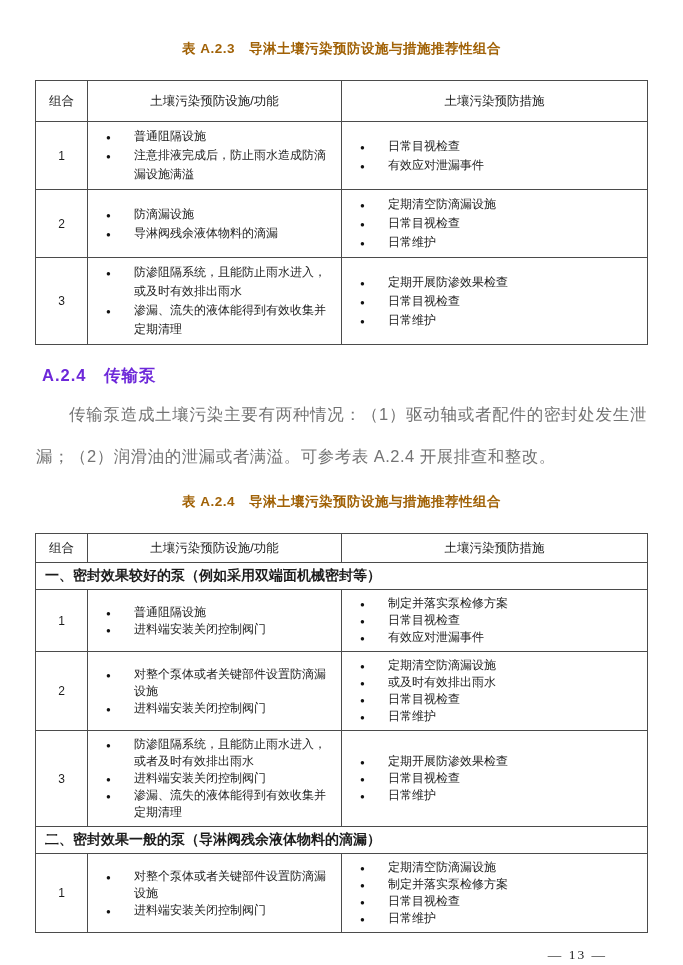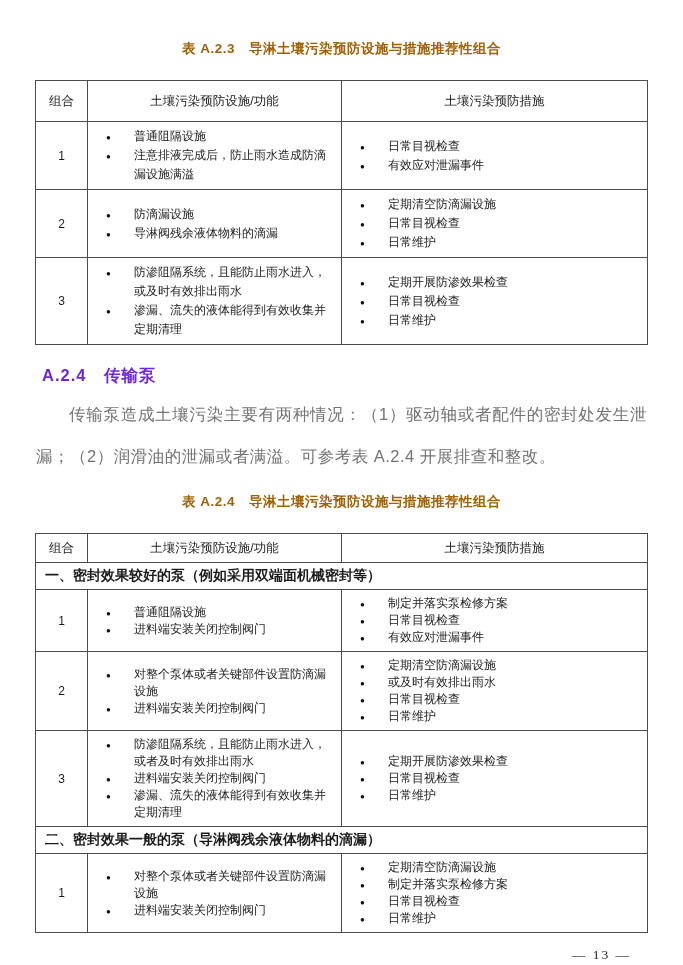--- a/index.html
+++ b/index.html
@@ -52,21 +52,21 @@
 
   .sec-heading{
     margin:20px 0 0 42px;font-size:16.5px;font-weight:bold;color:#6d28d9;
     letter-spacing:1px;
   }
   .para{
     margin:6px 36px 0 36px;font-size:16.5px;line-height:42px;
     text-align:justify;text-indent:33px;color:#737373;letter-spacing:0.5px;
   }
   .page-num{
-    margin-top:14px;padding-right:52px;text-align:right;
+    margin-top:14px;padding-right:76px;text-align:right;
     font-size:13.5px;color:#222;font-family:"Liberation Serif","DejaVu Serif",serif;
     letter-spacing:2px;
   }
 </style>
 </head>
 <body>
 
 <div class="doc">
 
   <div class="tbl-title">表 A.2.3　导淋土壤污染预防设施与措施推荐性组合</div>

